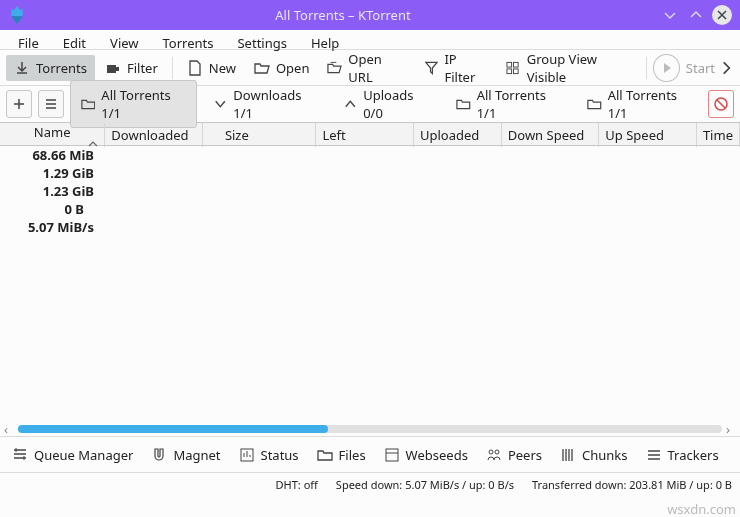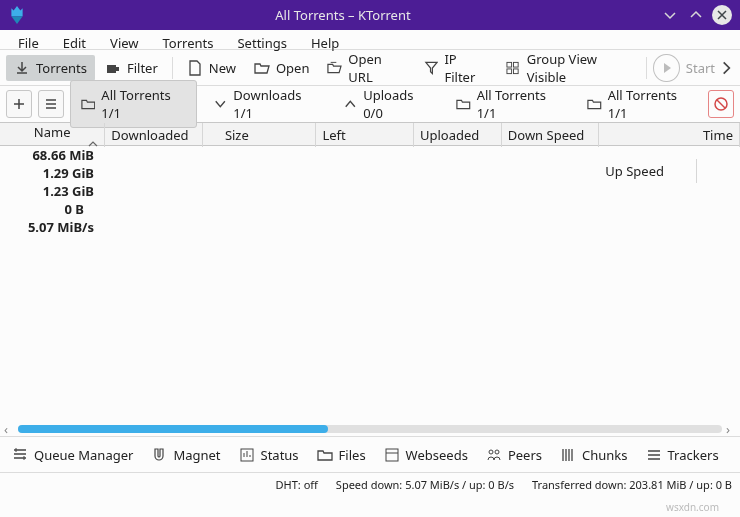--- a/index.html
+++ b/index.html
@@ -1,19 +1,19 @@
 <!DOCTYPE html>
 <html><head>
   <meta charset="utf-8">
   <style>
     * { box-sizing: border-box; margin: 0; padding: 0; font-family: -apple-system, "Segoe UI", "Noto Sans", sans-serif; }
     body { width: 740px; height: 517px; background: #fcfcfc; font-size: 13px; color: #222; overflow: hidden; }
 
     
-    .titlebar { height: 30px; background: #4c1d95; color: #e7e7e7; display: flex; align-items: center; padding: 0 8px; }
+    .titlebar { height: 30px; background: #8b5cf6; color: #e7e7e7; display: flex; align-items: center; padding: 0 8px; }
     .tit-icon { width: 18px; height: 18px; margin-right: 6px; display: inline-flex; }
     .tit-text { flex: 1; text-align: center; font-size: 13px; }
     .win-btn { width: 20px; height: 20px; margin-left: 6px; display: inline-flex; align-items: center; justify-content: center; cursor: pointer; color: #d7d7d7; }
     .win-btn.close { background: #e7e7e7; color: #3f4549; border-radius: 50%; }
 
     
     .menubar { height: 20px; display: flex; align-items: flex-start; padding: 0 6px; border-bottom: 1px solid #dcdcdc; }
     .menubar span { padding: 4px 12px; cursor: pointer; }
 
     
@@ -36,21 +36,21 @@
 
     
     .grid-head { height: 24px; display: flex; border-top: 1px solid #c7c7c7; border-bottom: 1px solid #c7c7c7; background: #f3f3f3; }
     .col { height: 24px; display: flex; align-items: center; padding: 0 6px; border-right: 1px solid #d6d6d6; font-size: 13px; }
     .col.n { width: 108px; flex-direction: column; }
     .col.d { width: 100px; }
     .col.s { width: 100px; margin-left: 16px; }
     .col.l { width: 100px; }
     .col.u { width: 90px; }
     .col.sp { width: 100px; }
-    .col.us { width: 100px; margin-top: 36px; }
+    .col.us { width: 100px; }
     .col.t { flex: 1; }
     .sort-ind { width: 10px; height: 6px; margin-left: auto; }
 
     
     .grid-body { height: 276px; overflow: hidden; }
     .row { height: 22px; display: flex; font-size: 13px; flex-direction: column; }
     .cell { display: flex; align-items: center; padding: 0 6px; }
     .cell.n { width: 108px; gap: 4px; color: #26a61d; font-weight: bold; overflow: hidden; white-space: nowrap; }
     .cell.d { width: 100px; justify-content: flex-end; font-weight: bold; }
     .cell.s { width: 100px; justify-content: flex-end; font-weight: bold; }
@@ -65,21 +65,21 @@
     .hscroll .thumb { position: absolute; left: 0; width: 44%; height: 8px; background: #3daee9; border-radius: 4px; }
     .chev { width: 10px; color: #888; cursor: pointer; }
 
     
     .bottombar { height: 36px; display: flex; align-items: center; padding: 0 4px; gap: 2px; border-top: 1px solid #dcdcdc; }
 
     
     .statusbar { height: 24px; display: flex; align-items: center; justify-content: flex-end; padding: 0 8px; gap: 18px; border-top: 1px solid #dcdcdc; font-size: 11px; }
 
     
-    .watermark { position: absolute; right: 21px; top: 500px; font-size: 10px; color: #bbb; }
+    .watermark { position: absolute; right: 4px; top: 500px; font-size: 13px; color: #bbb; }
   </style>
 </head>
 <body>
 
 <div class="titlebar">
   <span class="tit-icon">
     <svg viewBox="0 0 16 16">
         <path d="M8 0 L11 4 L13 2 L13 9 L3 9 L3 2 L5 4 Z" fill="#3daee9"></path>
         <path d="M3 9 L13 9 L8 16 Z" fill="#1f88b8"></path>
       </svg>

